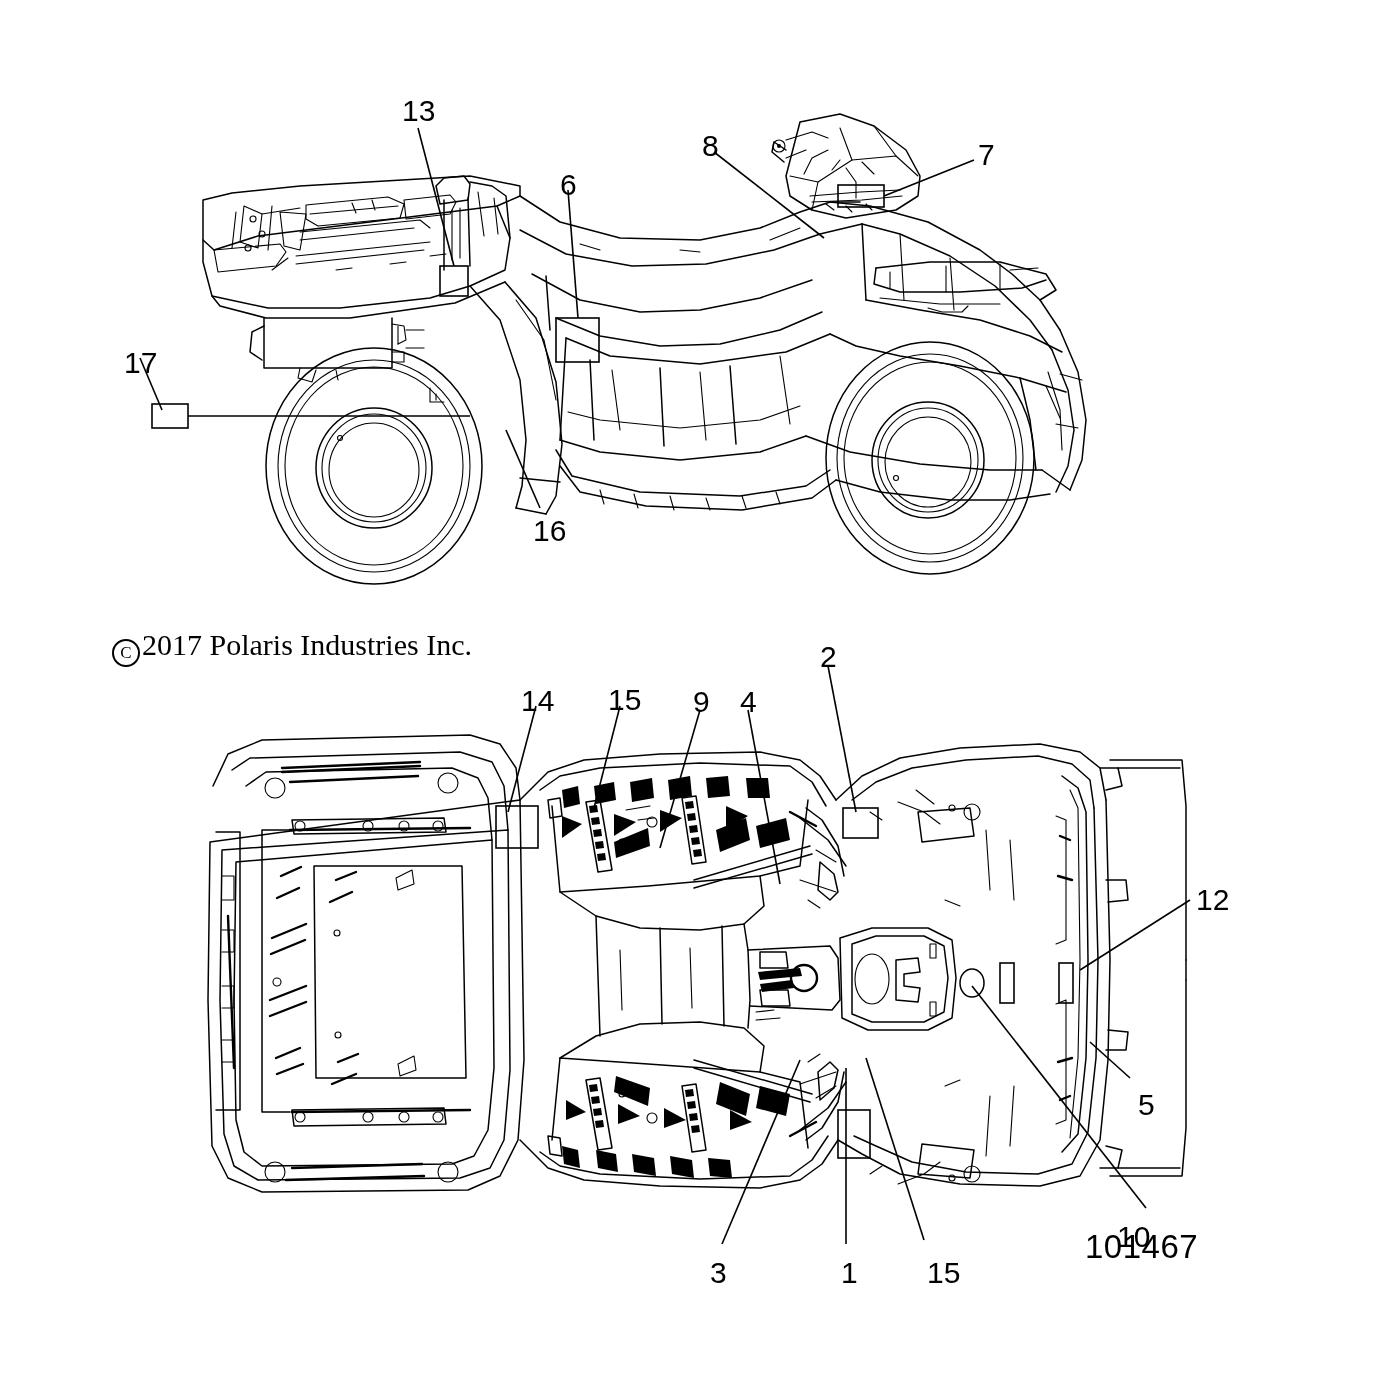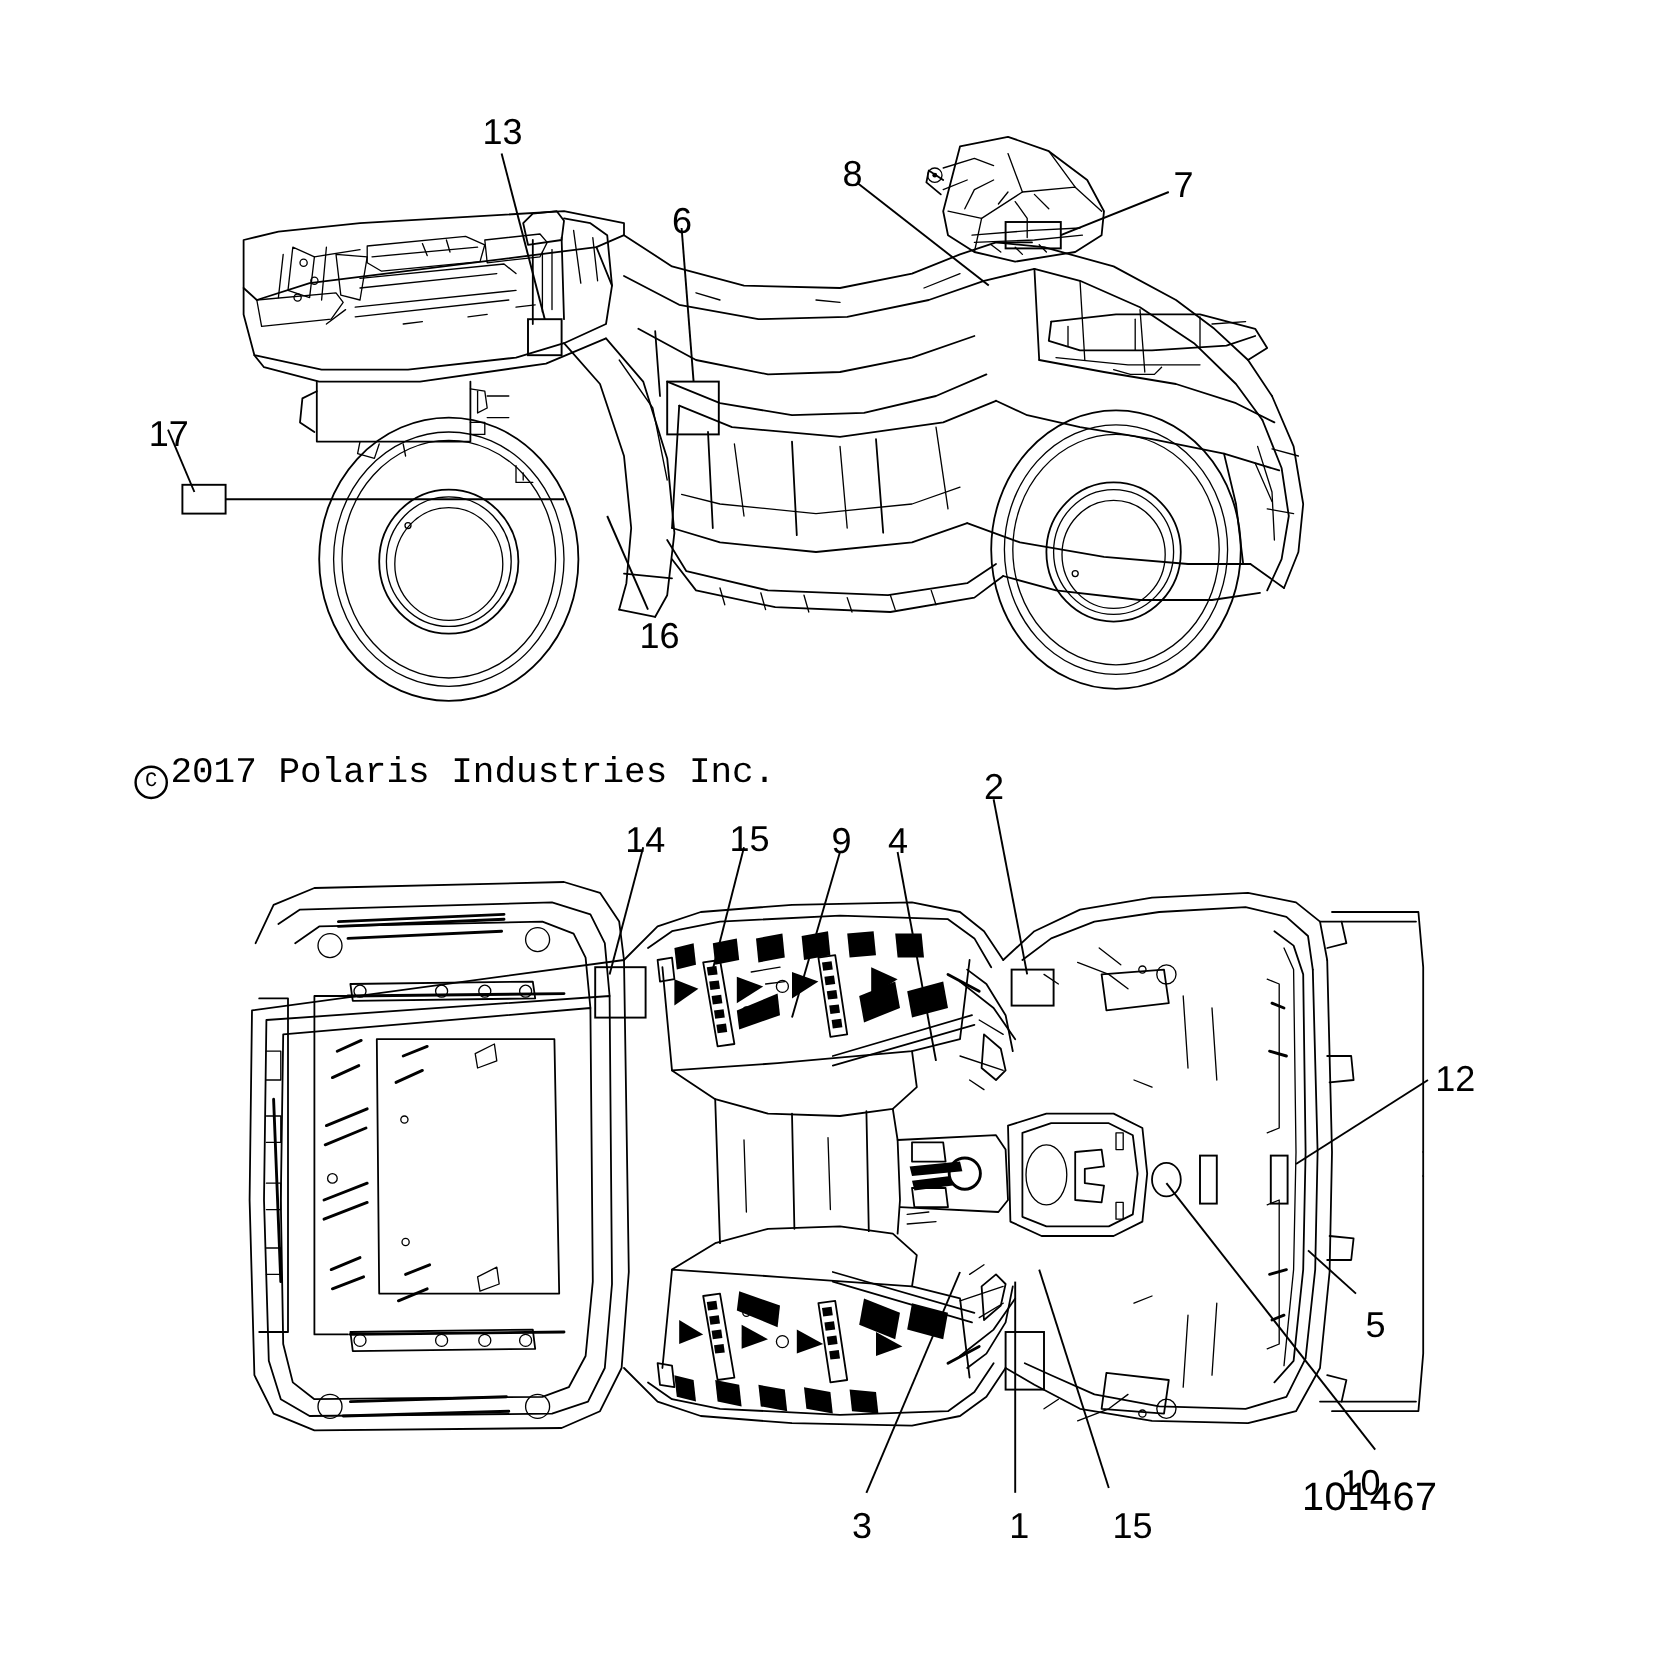--- a/index.html
+++ b/index.html
@@ -3,21 +3,21 @@
 <meta charset="utf-8">
 <style>
   html,body{margin:0;padding:0;background:#ffffff;}
   body{width:1386px;height:1386px;position:relative;overflow:hidden;
        font-family:"Liberation Sans","DejaVu Sans",sans-serif;color:#000;}
   #sheet{position:absolute;left:0;top:0;width:1386px;height:1386px;}
   svg.art{position:absolute;left:0;top:0;width:1386px;height:1386px;overflow:visible;}
   .callout{position:absolute;font-size:30px;line-height:30px;color:#000;
            font-family:"Liberation Sans","DejaVu Sans",sans-serif;white-space:nowrap;}
   .copyright{position:absolute;left:112px;top:628px;font-size:30px;line-height:34px;
-             white-space:nowrap;font-family:Liberation Mono, monospace;}
+             white-space:nowrap;font-family:Liberation Serif, serif;}
   .copyright .csym{display:inline-block;width:24px;height:24px;border:2px solid #000;
                    border-radius:50%;position:relative;top:3px;margin-right:2px;
                    font-size:17px;line-height:23px;text-align:center;font-weight:400;}
   .partno{position:absolute;left:1085px;top:1228px;font-size:33px;letter-spacing:.5px;
           white-space:nowrap;}
   .lbl{fill:none;stroke:#000;stroke-width:1.6;}
   .ln{fill:none;stroke:#000;stroke-width:1.5;stroke-linecap:round;stroke-linejoin:round;}
   .lnT{fill:none;stroke:#000;stroke-width:1.1;stroke-linecap:round;stroke-linejoin:round;}
   .lnH{fill:none;stroke:#000;stroke-width:2.4;stroke-linecap:round;stroke-linejoin:round;}
   .fillK{fill:#000;stroke:none;}

